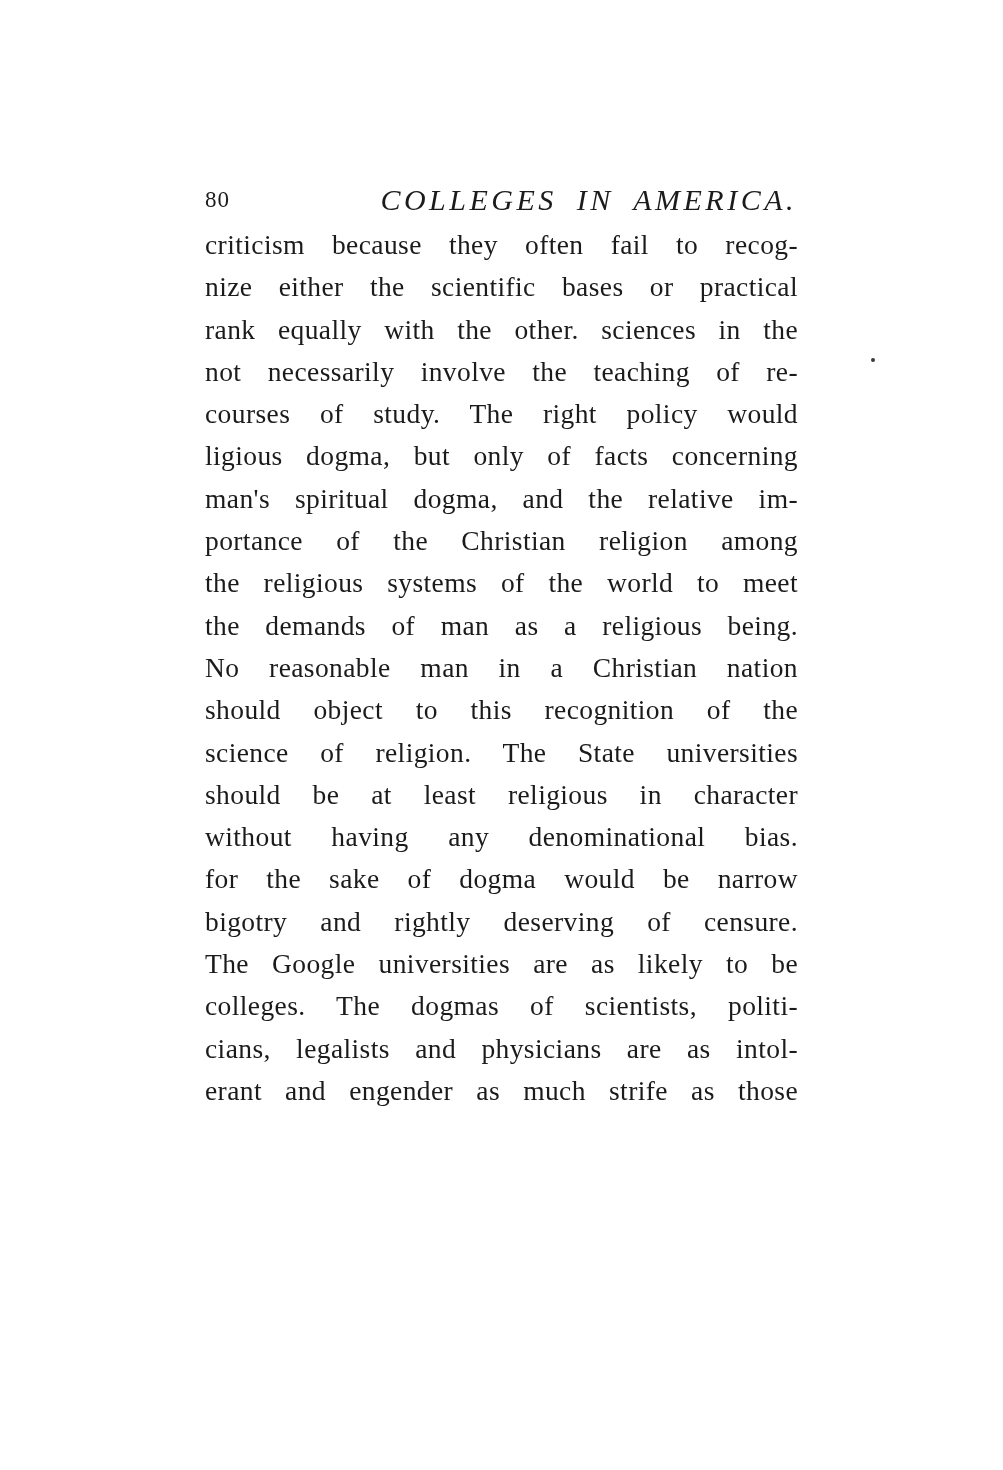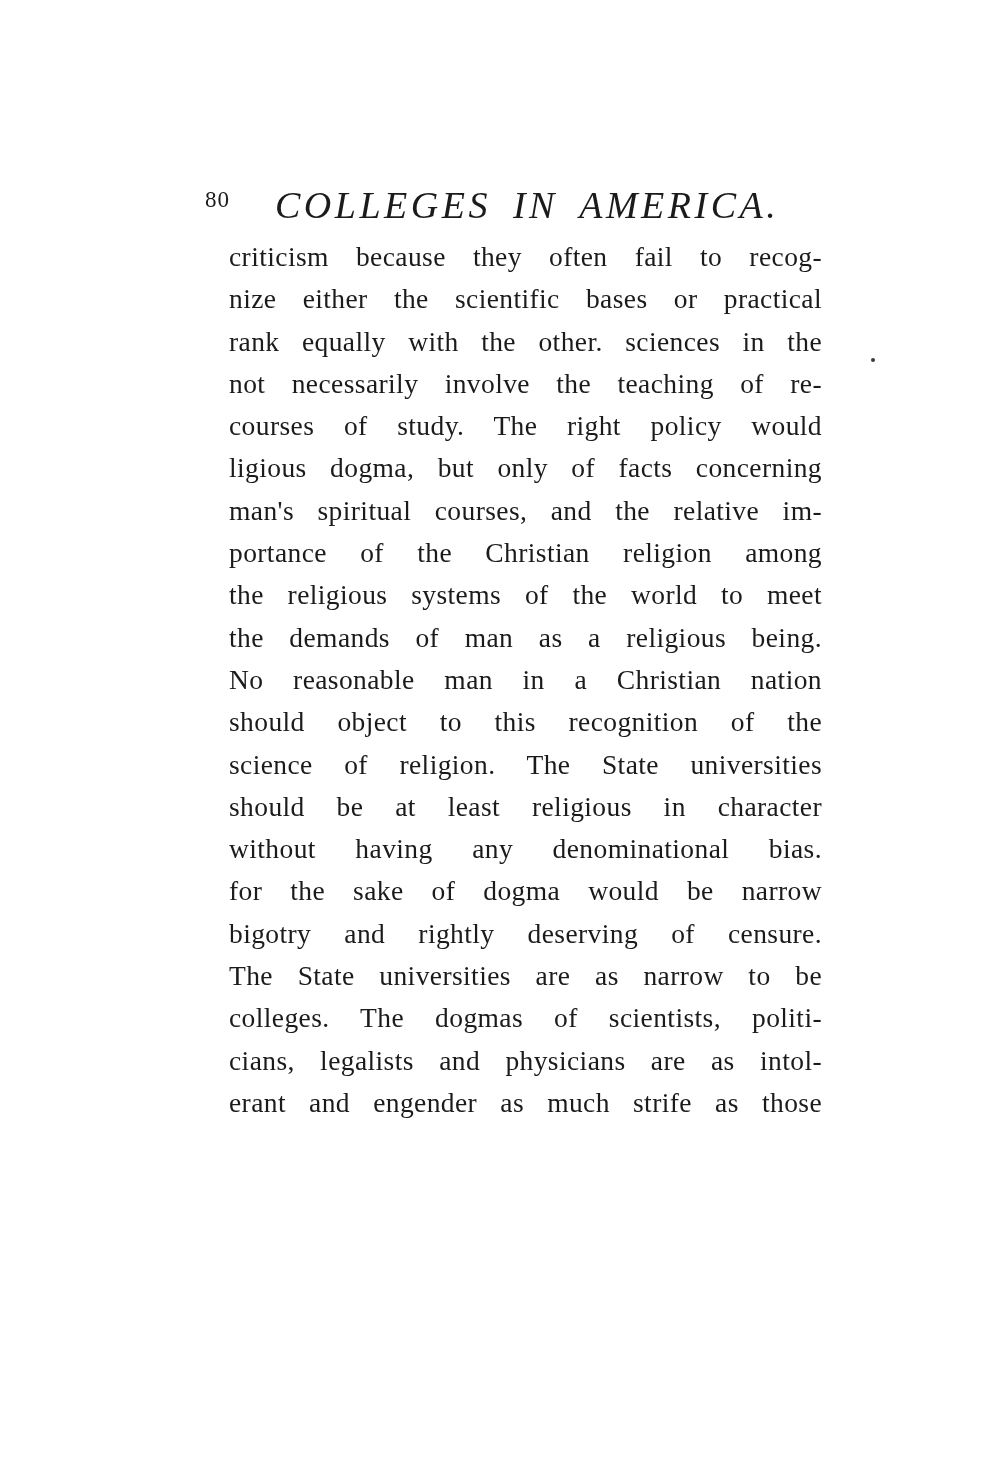--- a/index.html
+++ b/index.html
@@ -28,33 +28,32 @@
     left: 0;
     top: 4px;
     font-size: 23px;
     letter-spacing: 1px;
   }
   .running-title {
     position: absolute;
     left: 70px;
     right: 0;
     top: 0;
-    text-align: left;
+    text-align: right;
     font-style: italic;
-    font-size: 38px;
+    font-size: 30px;
     letter-spacing: 3.5px;
     word-spacing: 9px;
     white-space: nowrap;
   }
   .bodytext {
     position: absolute;
     left: 205px;
-    top: 236px;
+    top: 224px;
     width: 593px;
-    margin-left: 24px;
   }
   .line {
     display: block;
     height: 42.3px;
     line-height: 42.3px;
     font-size: 27.5px;
     letter-spacing: 0.4px;
     text-align: justify;
     text-align-last: justify;
     white-space: normal;
@@ -98,32 +97,32 @@
     <span class="running-title">COLLEGES IN AMERICA.</span>
   </div>
 
   <div class="bodytext">
     <span class="line">criticism because they often fail to recog-</span>
     <span class="line">nize either the scientific bases or practical</span>
     <span class="line">rank equally with the other. sciences in the</span>
     <span class="line">not necessarily involve the teaching of re-</span>
     <span class="line">courses of study.  The right policy would</span>
     <span class="line">ligious dogma, but only of facts concerning</span>
-    <span class="line">man's spiritual courses, and the relative im-</span>
+    <span class="line">man's spiritual dogma, and the relative im-</span>
     <span class="line">portance of the Christian religion among</span>
     <span class="line">the religious systems of the world to meet</span>
     <span class="line">the demands of man as a religious being.</span>
     <span class="line">No reasonable man in a Christian nation</span>
     <span class="line">should object to this recognition of the</span>
     <span class="line">science of religion.  The State universities</span>
     <span class="line">should be at least religious in character</span>
     <span class="line">without having any denominational bias.</span>
     <span class="line">for the sake of dogma would be narrow</span>
     <span class="line">bigotry and rightly deserving of censure.</span>
-    <span class="line">The State universities are as narrow to be</span>
+    <span class="line">The Google universities are as likely to be</span>
     <span class="line">colleges.  The dogmas of scientists, politi-</span>
     <span class="line">cians, legalists and physicians are as intol-</span>
     <span class="line">erant and engender as much strife as those</span>
   </div>
 
   <span class="speck"></span>
 
   <div class="watermark">
     <span class="wm-small">Digitized by</span>
     <span class="wm-brand">Google</span>

